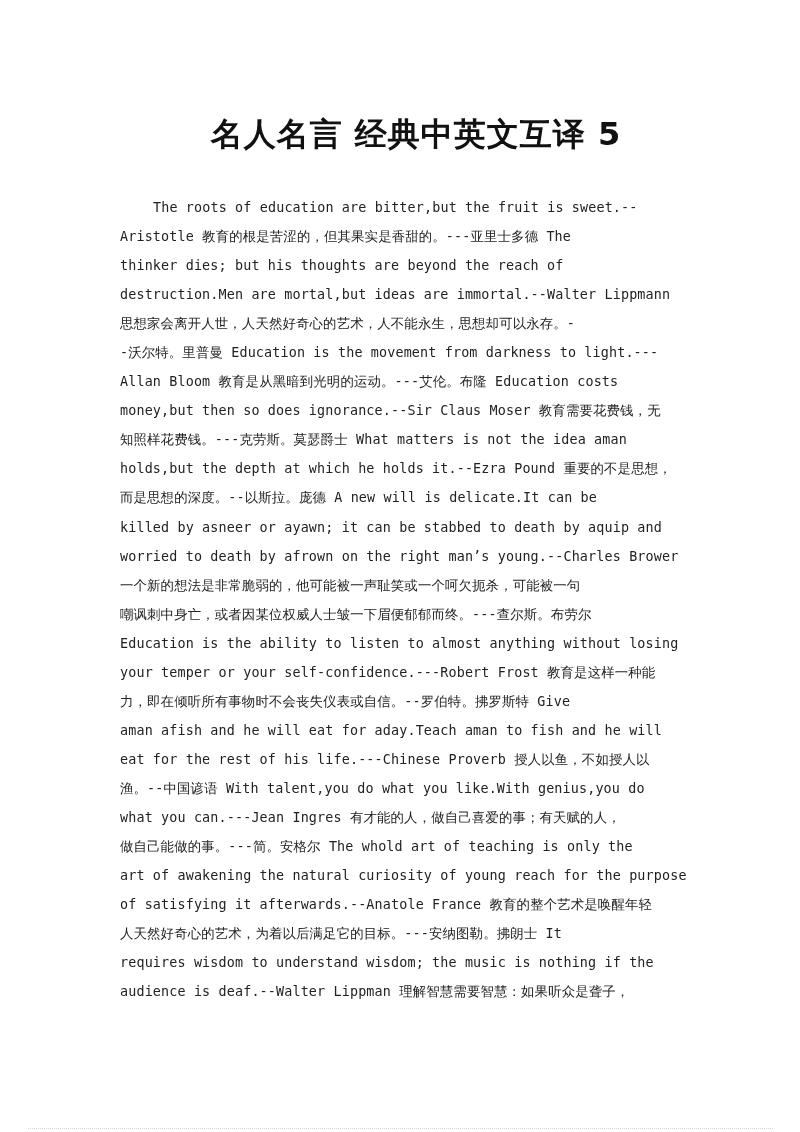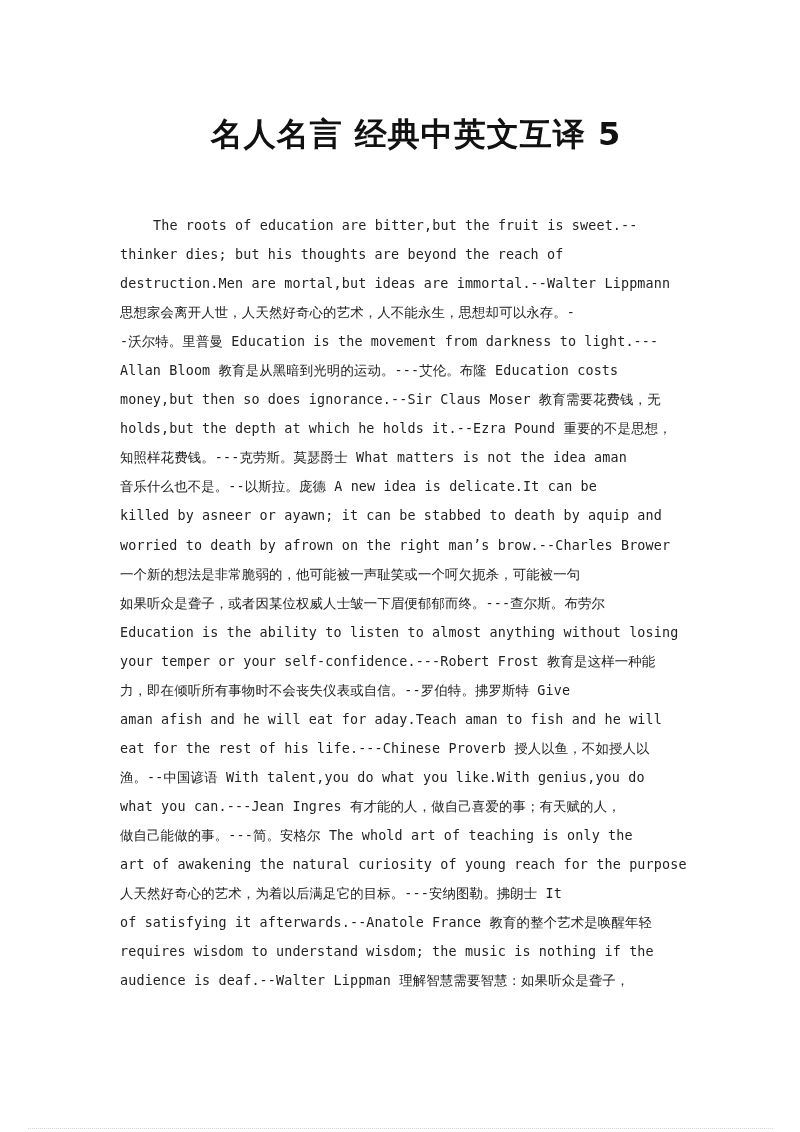--- a/index.html
+++ b/index.html
@@ -44,21 +44,20 @@
     .line {
       height: 29.05px;
       line-height: 29px;
       font-size: 13.4px;
       white-space: nowrap;
       color: #222222;
       letter-spacing: 0.15px;
     }
     .line.indent {
       padding-left: 33px;
-      margin-top: 18px;
     }
     .watermark {
       position: absolute;
       top: 508px;
       left: 305px;
       font-family: "DejaVu Sans", "Liberation Sans", sans-serif;
       font-size: 58px;
       letter-spacing: 2px;
       color: rgba(190,190,190,0.28);
       pointer-events: none;
@@ -75,42 +74,43 @@
   </style>
 </head>
 <body>
 
 <div class="page">
   <h1 class="title" style="margin:16px;">名人名言 经典中英文互译 5</h1>
 
 
   <div class="body-text">
     <div class="line indent">The roots of education are bitter,but the fruit is sweet.--</div>
+    <div class="line">Aristotle 教育的根是苦涩的，但其果实是香甜的。---亚里士多德 The</div>
     <div class="line">thinker dies; but his thoughts are beyond the reach of</div>
     <div class="line">destruction.Men are mortal,but ideas are immortal.--Walter Lippmann</div>
     <div class="line">思想家会离开人世，人天然好奇心的艺术，人不能永生，思想却可以永存。-</div>
     <div class="line">-沃尔特。里普曼 Education is the movement from darkness to light.---</div>
     <div class="line">Allan Bloom 教育是从黑暗到光明的运动。---艾伦。布隆 Education costs</div>
     <div class="line">money,but then so does ignorance.--Sir Claus Moser 教育需要花费钱，无</div>
+    <div class="line">知照样花费钱。---克劳斯。莫瑟爵士 What matters is not the idea aman</div>
     <div class="line">holds,but the depth at which he holds it.--Ezra Pound 重要的不是思想，</div>
-    <div class="line">知照样花费钱。---克劳斯。莫瑟爵士 What matters is not the idea aman</div>
-    <div class="line">音乐什么也不是。--以斯拉。庞德 A new idea is delicate.It can be</div>
+    <div class="line">而是思想的深度。--以斯拉。庞德 A new will is delicate.It can be</div>
     <div class="line">killed by asneer or ayawn; it can be stabbed to death by aquip and</div>
-    <div class="line">worried to death by afrown on the right man’s brow.--Charles Brower</div>
+    <div class="line">worried to death by afrown on the right man’s young.--Charles Brower</div>
     <div class="line">一个新的想法是非常脆弱的，他可能被一声耻笑或一个呵欠扼杀，可能被一句</div>
-    <div class="line">如果听众是聋子，或者因某位权威人士皱一下眉便郁郁而终。---查尔斯。布劳尔</div>
+    <div class="line">嘲讽刺中身亡，或者因某位权威人士皱一下眉便郁郁而终。---查尔斯。布劳尔</div>
     <div class="line">Education is the ability to listen to almost anything without losing</div>
     <div class="line">your temper or your self-confidence.---Robert Frost 教育是这样一种能</div>
     <div class="line">力，即在倾听所有事物时不会丧失仪表或自信。--罗伯特。拂罗斯特 Give</div>
     <div class="line">aman afish and he will eat for aday.Teach aman to fish and he will</div>
     <div class="line">eat for the rest of his life.---Chinese Proverb 授人以鱼，不如授人以</div>
     <div class="line">渔。--中国谚语 With talent,you do what you like.With genius,you do</div>
     <div class="line">what you can.---Jean Ingres 有才能的人，做自己喜爱的事；有天赋的人，</div>
     <div class="line">做自己能做的事。---简。安格尔 The whold art of teaching is only the</div>
     <div class="line">art of awakening the natural curiosity of young reach for the purpose</div>
+    <div class="line">of satisfying it afterwards.--Anatole France 教育的整个艺术是唤醒年轻</div>
     <div class="line">人天然好奇心的艺术，为着以后满足它的目标。---安纳图勒。拂朗士 It</div>
-    <div class="line">of satisfying it afterwards.--Anatole France 教育的整个艺术是唤醒年轻</div>
     <div class="line">requires wisdom to understand wisdom; the music is nothing if the</div>
     <div class="line">audience is deaf.--Walter Lippman 理解智慧需要智慧：如果听众是聋子，</div>
   </div>
 
   <div class="footer-dots"></div>
 </div>
 
 </body></html>

